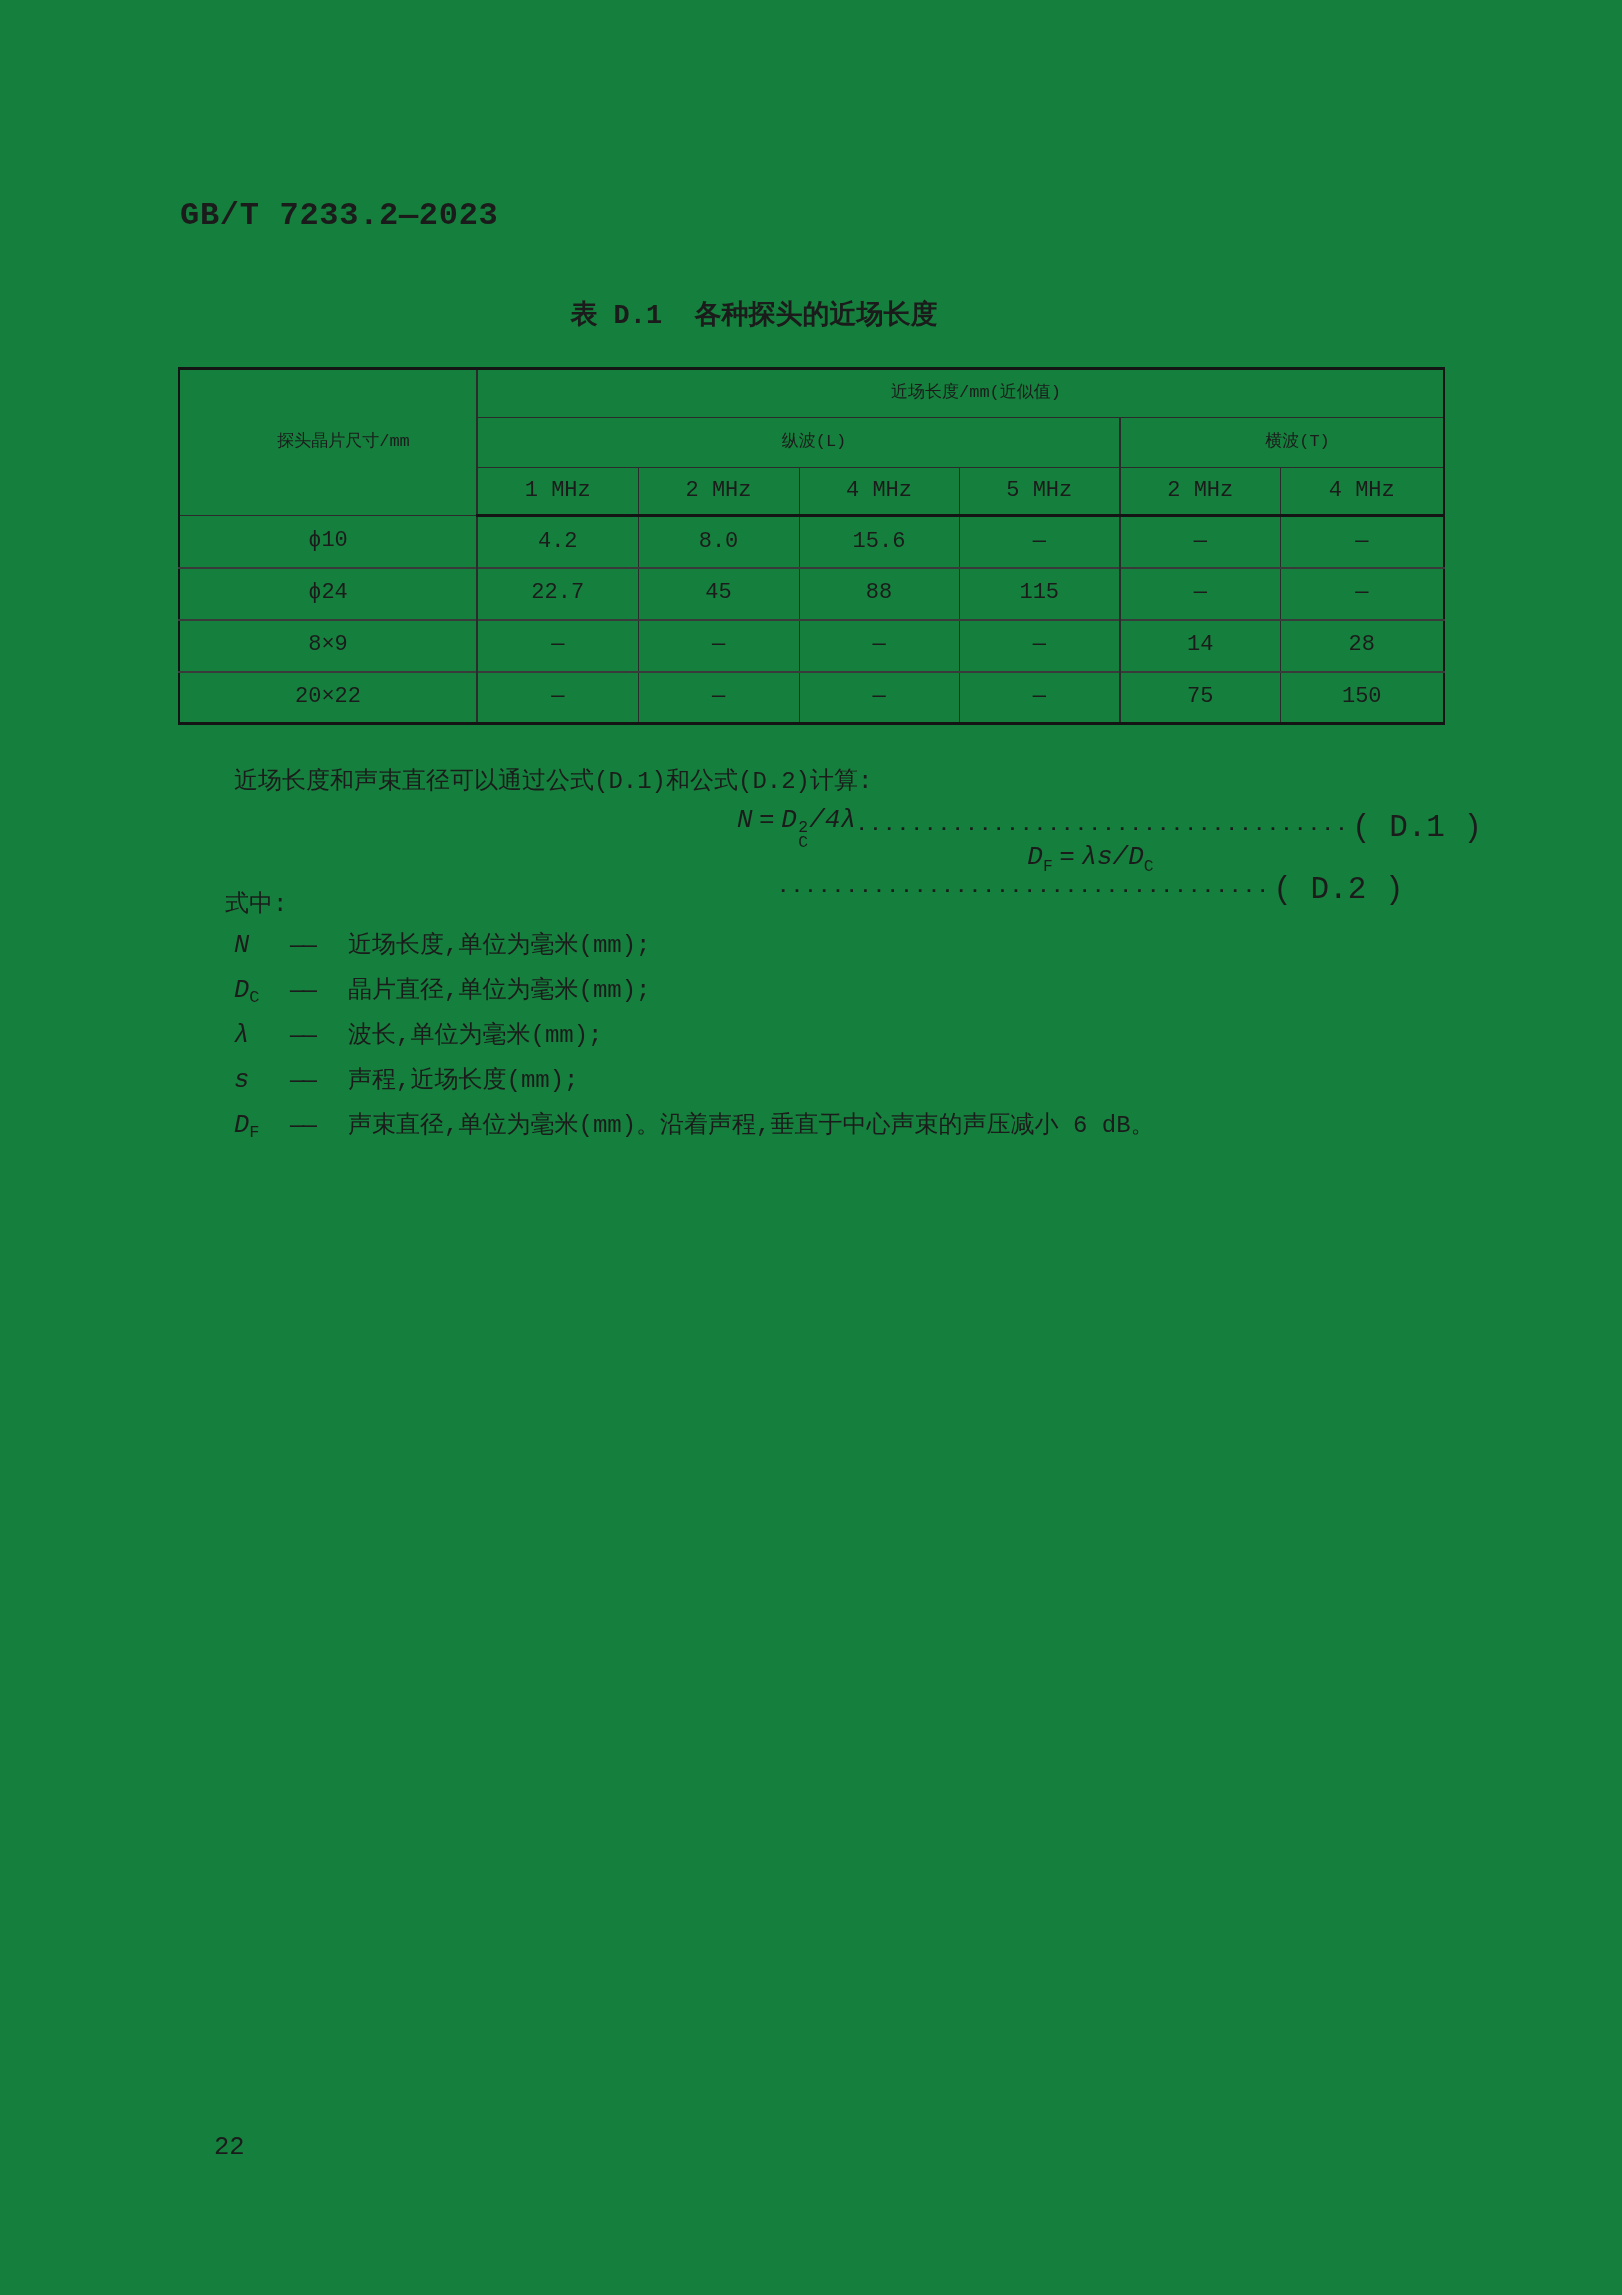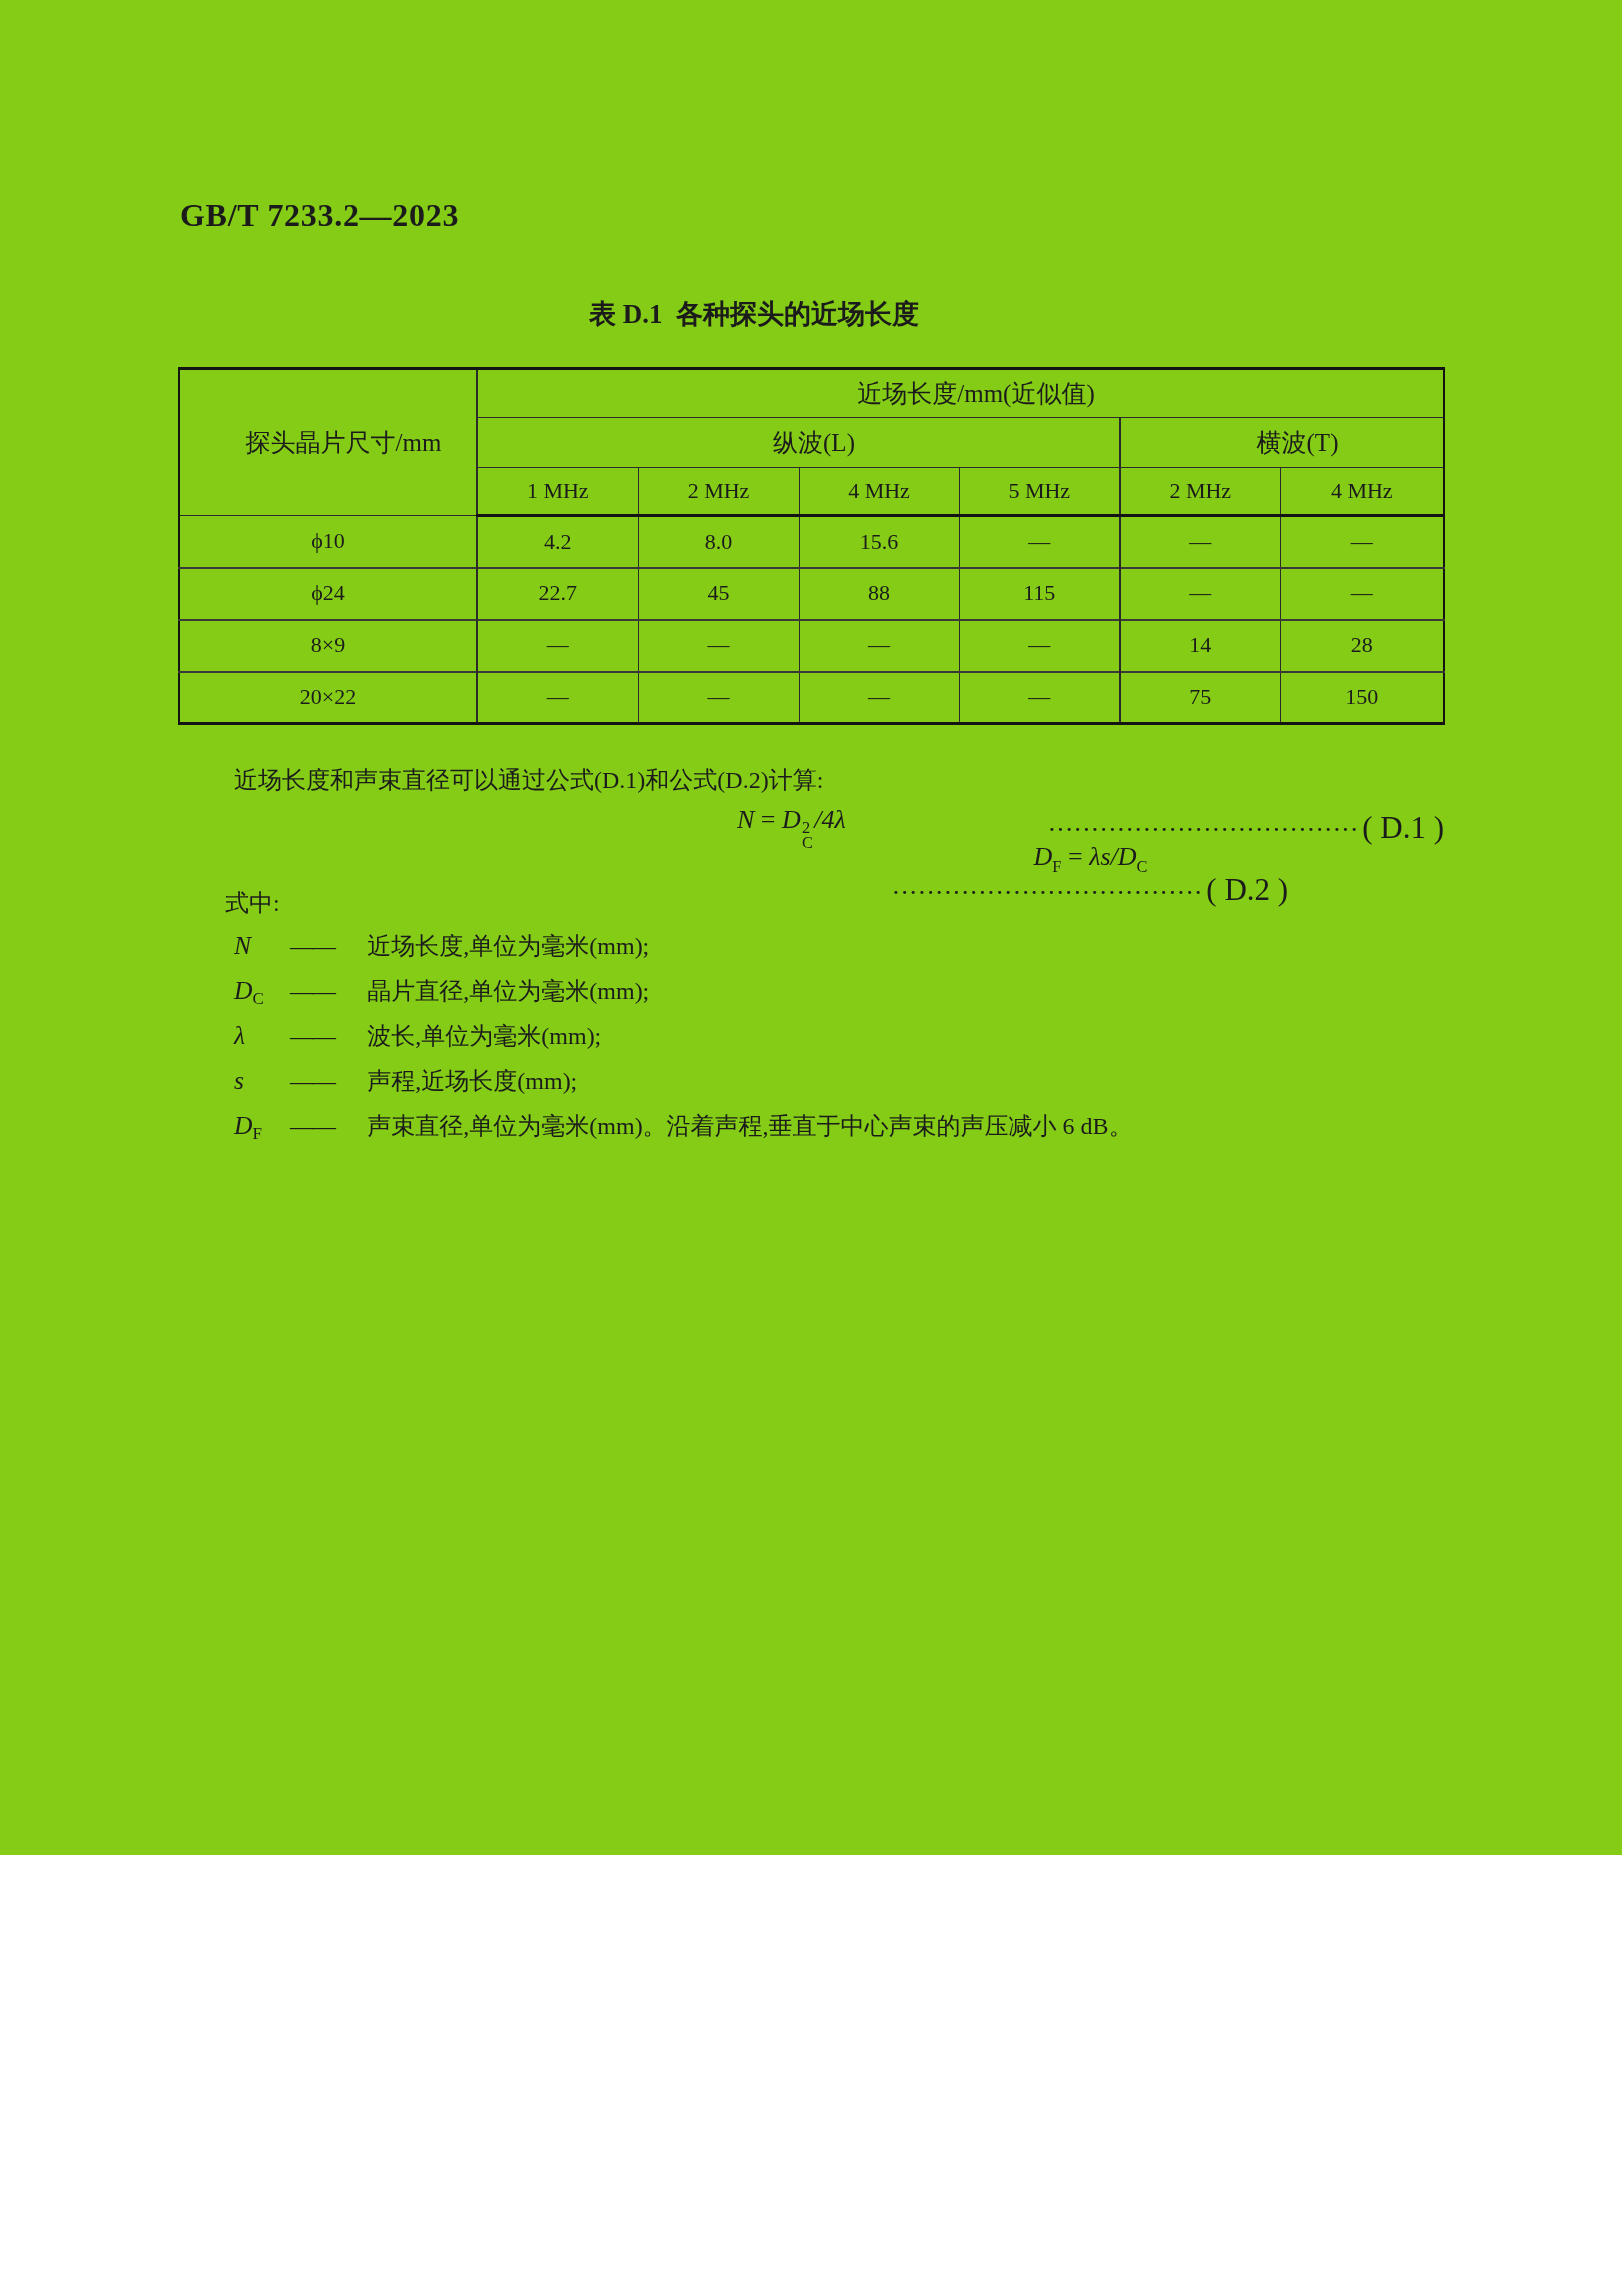--- a/index.html
+++ b/index.html
@@ -1,20 +1,20 @@
 <!DOCTYPE html>
 <html style="font-size:10.5px"><head>
 <meta charset="utf-8">
 <style>
   html,body{margin:0;padding:0;background:#ffffff;}
   #page{
     position:relative;
-    width:1622px;height:1855px;
-    background:#84cc16;
-    font-family:Liberation Serif, serif;
+    width:1622px;height:2295px;
+    background:#15803d;
+    font-family:Liberation Mono, monospace;
     color:#1b1b1b;
     overflow:hidden;
   }
   .doc-num{
     position:absolute;left:180px;top:197px;
     font-size:32px;font-weight:bold;letter-spacing:0.7px;
     white-space:nowrap;
   }
   .tbl-title{
     position:absolute;left:178px;top:296px;width:1152px;
@@ -28,21 +28,21 @@
     border:2px solid #141414;
     border-top:3.9px solid #141414;
     border-bottom:3.9px solid #141414;
   }
   table.main td{
     border:1.3px solid #2b2b2b;
     text-align:center;vertical-align:middle;
     font-size:22px;line-height:1.1;
     padding:0;
   }
-  table.main td.big{font-size:25px;padding-left:31px;}
+  table.main td.big{font-size:17px;padding-left:31px;}
   table.main tr.h1{height:49px;}
   table.main tr.h2{height:50px;}
   table.main tr.h3{height:48px;}
   table.main tr.h3 td{border-bottom:3.3px solid #141414;}
   table.main tr.data{height:52px;}
   table.main tr.data + tr.data td{border-top:2px solid #3a3a3a;}
   table.main td.vsep{border-right-width:2px;}
   .intro{
     position:absolute;left:234px;top:764px;
     font-size:24px;white-space:nowrap;

